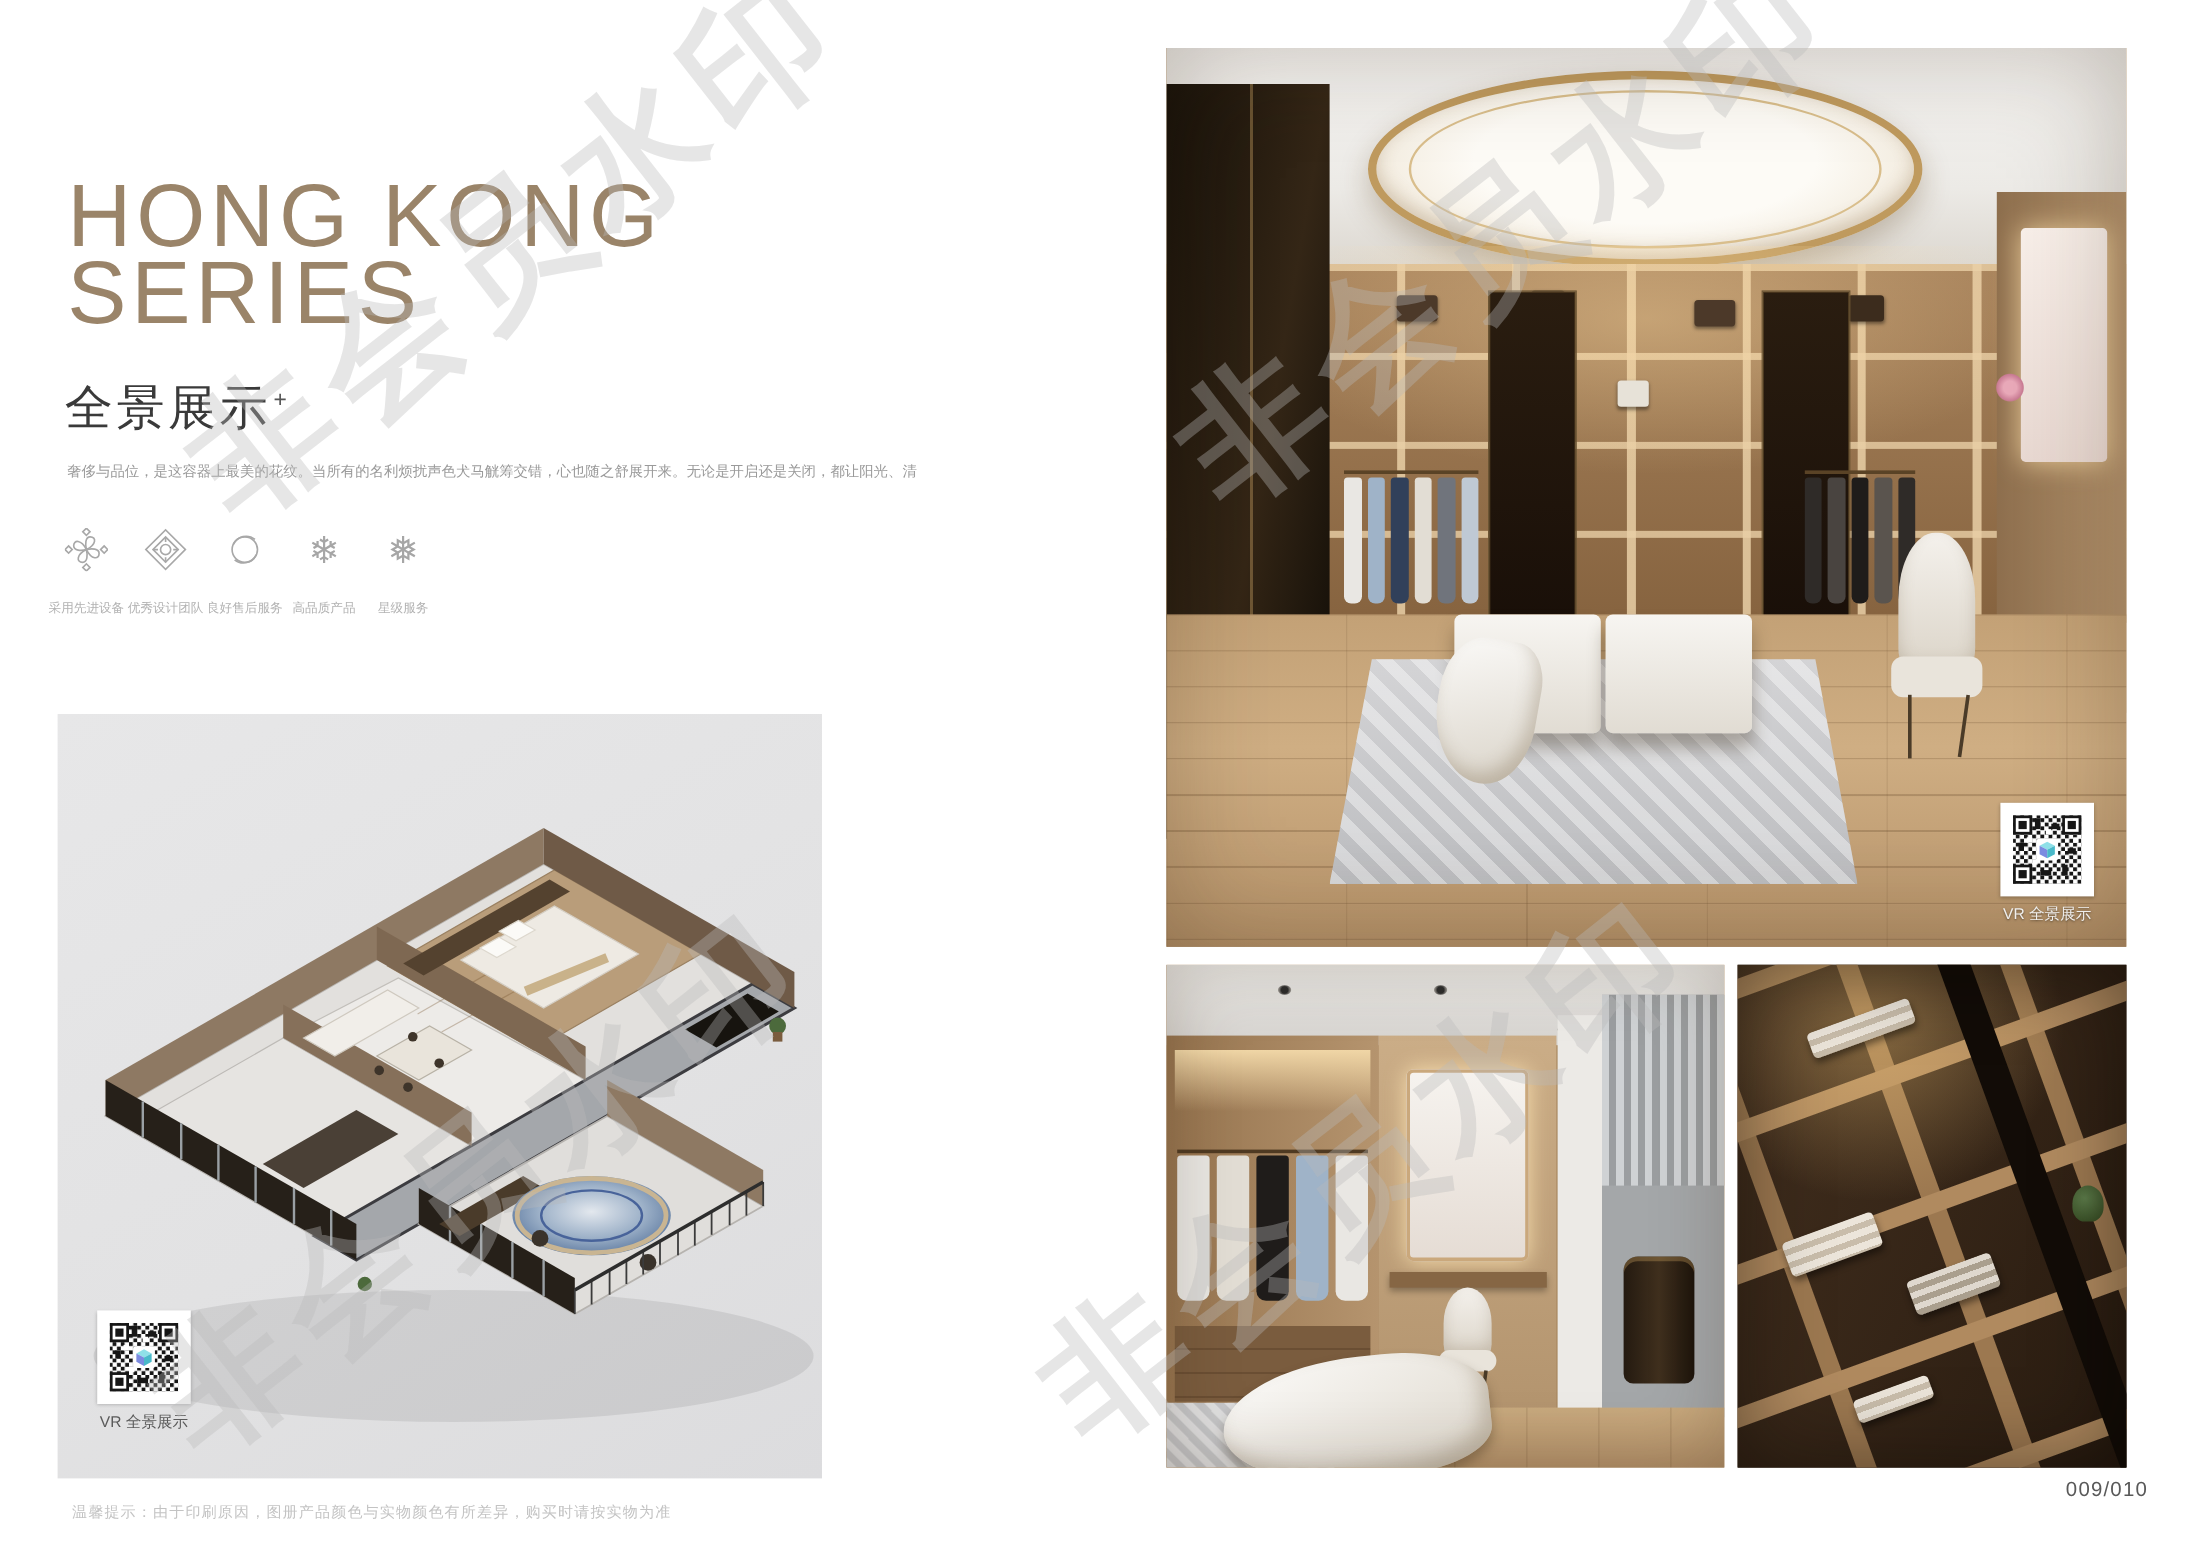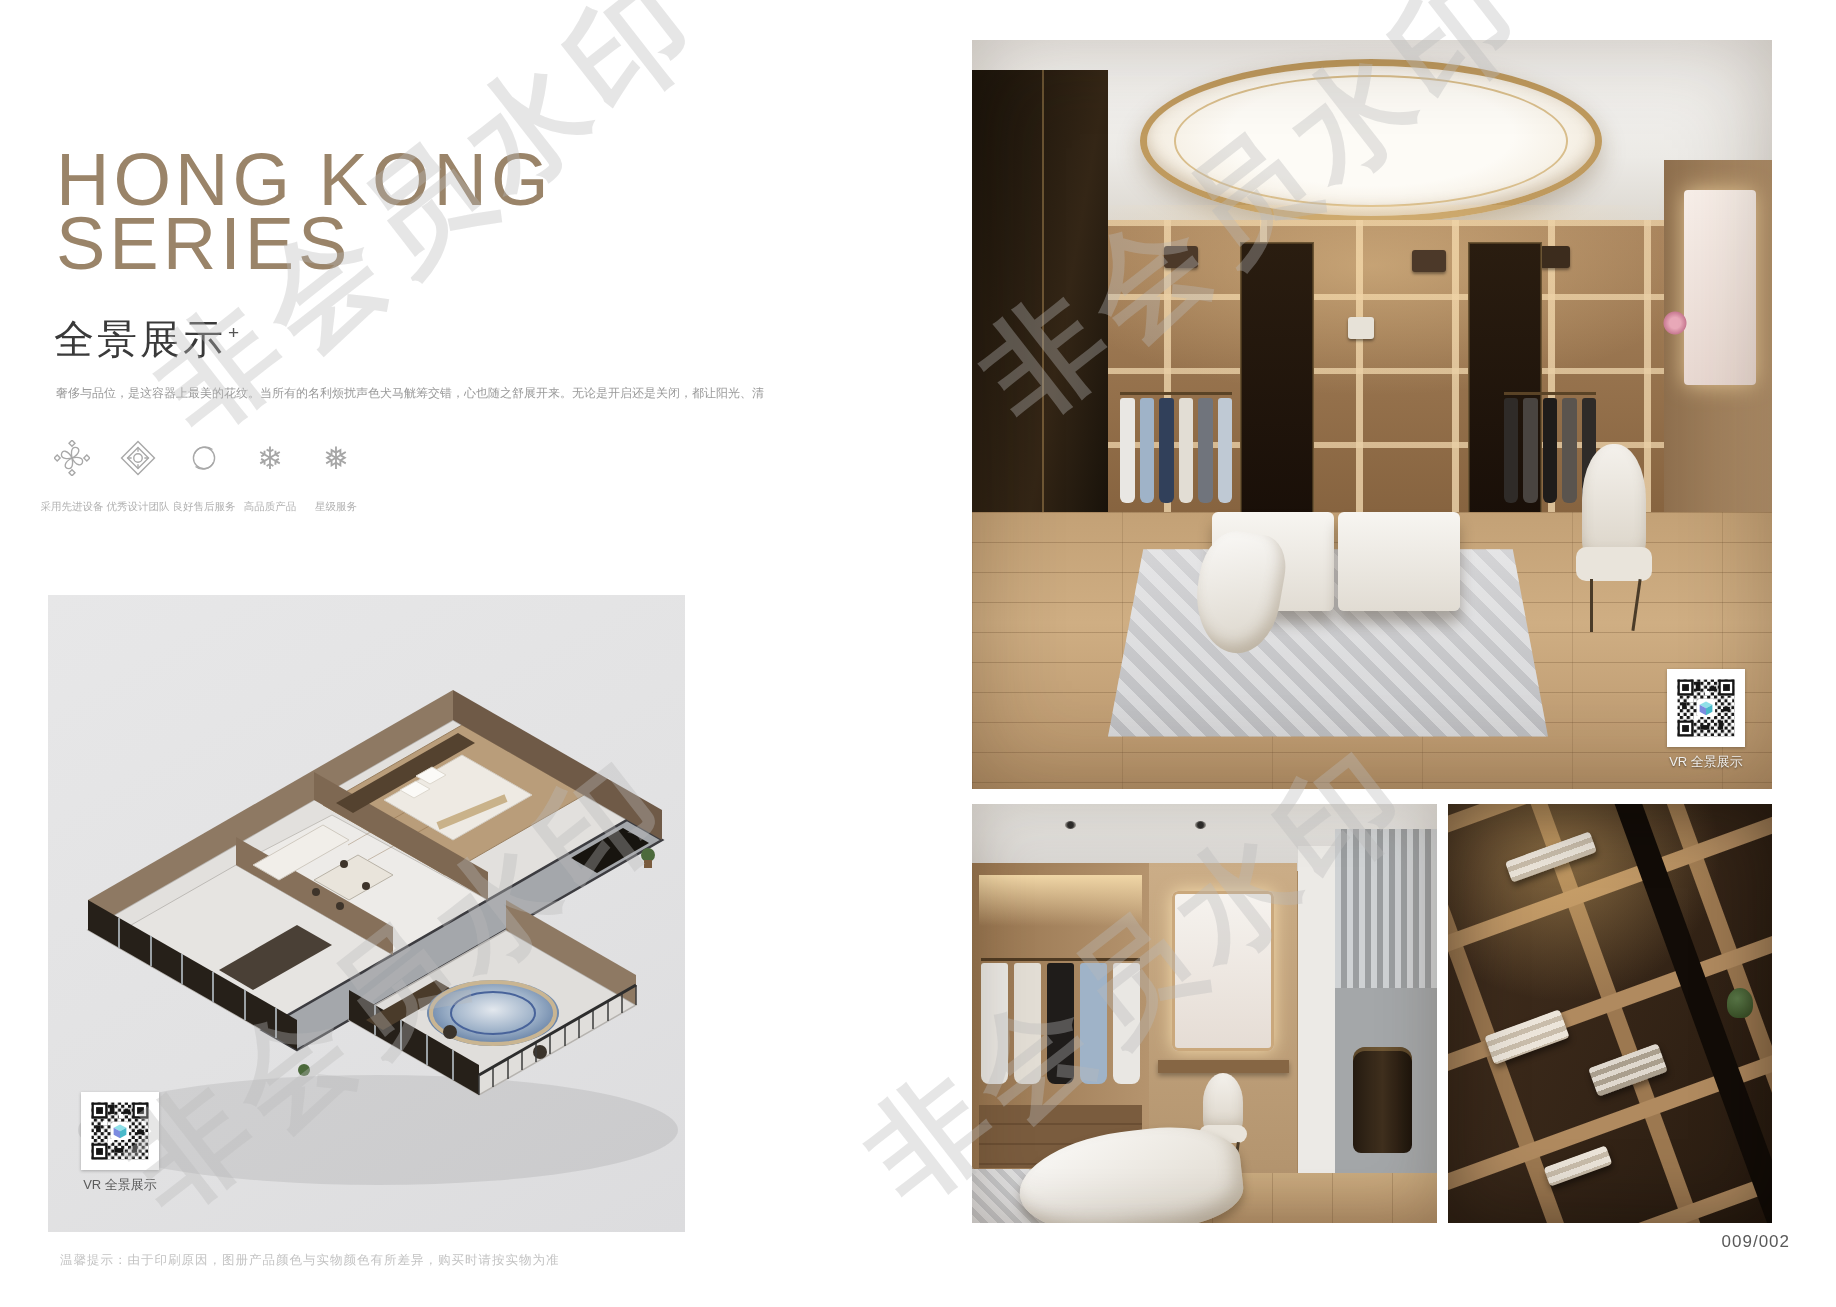--- a/index.html
+++ b/index.html
@@ -482,20 +482,20 @@
       <div class="ps-glow"></div>
       <div class="stack k1"></div>
       <div class="stack k2"></div>
       <div class="stack k3"></div>
       <div class="stack k4"></div>
       <div class="ps-pole"></div>
       <div class="ps-plant"></div>
       <div class="ps-vignette"></div>
     </figure>
 
-    <div class="page-number">009/002</div>
+    <div class="page-number">009/010</div>
   </section>
 
   <div class="wm w1">非会员水印</div>
   <div class="wm w2">非会员水印</div>
   <div class="wm w3">非会员水印</div>
   <div class="wm w4">非会员水印</div>
 </div>
 
 </body></html>

